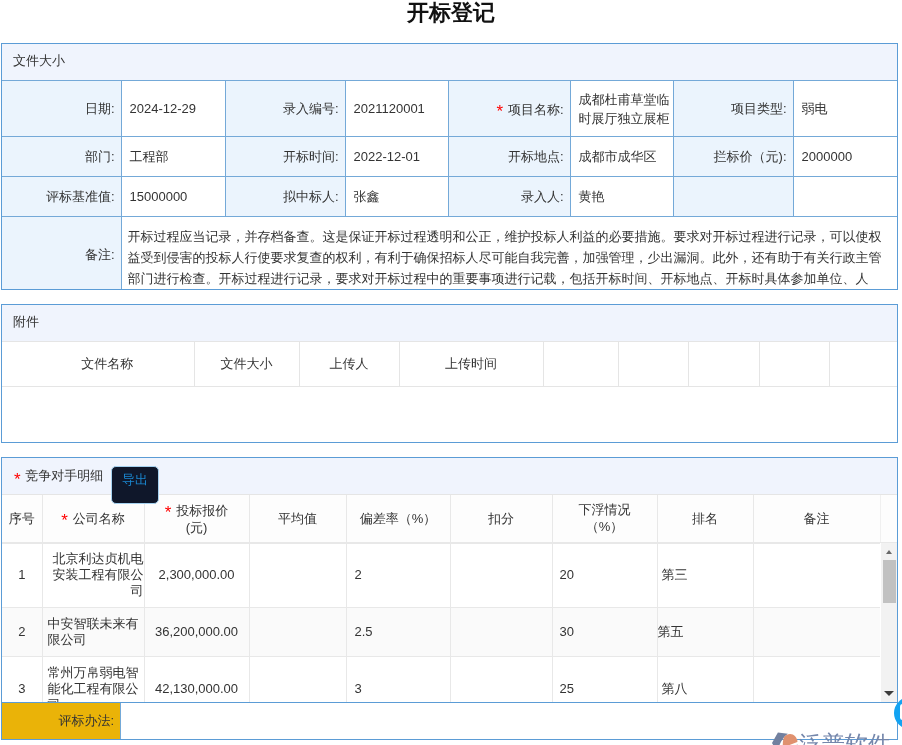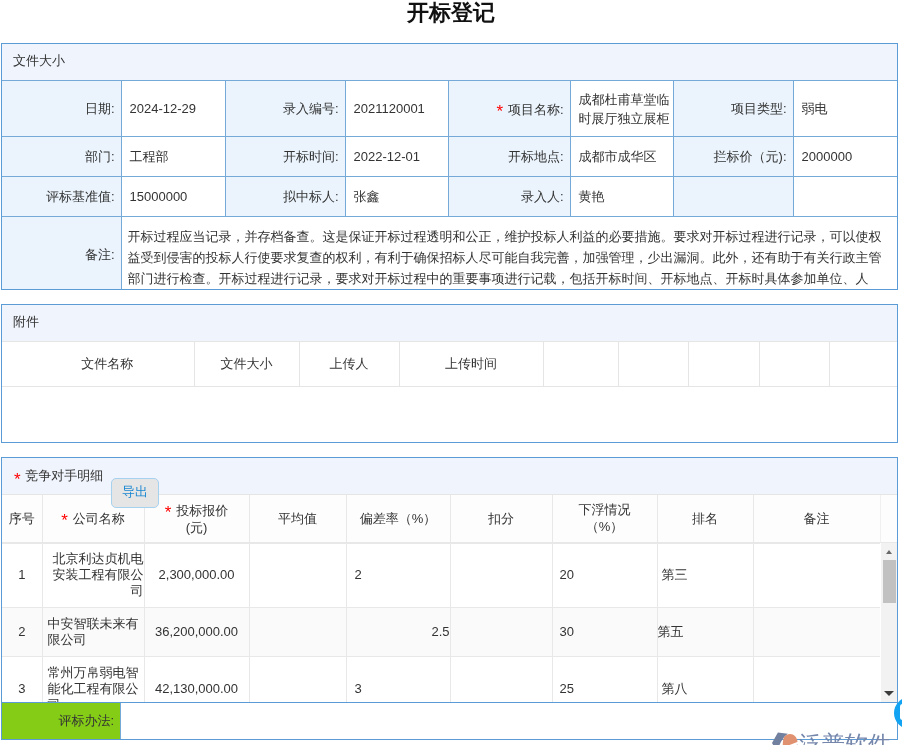--- a/index.html
+++ b/index.html
@@ -122,21 +122,21 @@
           <td></td>
           <td></td>
     </tr>
   </tbody>
     </table>
 </div>
 
 <div class="panel" style="top:457px; height:283px;">
   <div class="ph" style="height:37px; border-bottom:1px solid #e5e5e5; padding-left:12px;">
     <span class="red" style="line-height:34px; top:5px;">* </span><span style="line-height:34px;">竞争对手明细</span>
-    <span style="display:inline-block; margin-left:4px; margin-top:20px; width:48px; height:30px; line-height:25px; text-align:center; background:#e5e5e5; border:1px solid #a6d2f0; border-radius:5px; color:#1a87d0; vertical-align:top;">导出</span>
+    <span style="display:inline-block; margin-left:4px; margin-top:8px; width:48px; height:38px; line-height:25px; text-align:center; background:#0f172a; border:1px solid #a6d2f0; border-radius:5px; color:#1a87d0; vertical-align:top;">导出</span>
   </div>
 
   <table class="t3h">
     <colgroup>
       <col style="width:40px">
         <col style="width:102px">
         <col style="width:105px">
       <col style="width:97px">
         <col style="width:104px">
         <col style="width:102px">
@@ -184,21 +184,21 @@
         <td></td>
         <td style="padding-left:7px;">20</td>
         <td style="padding-left:4px;">第三</td>
         <td></td>
       </tr>
       <tr style="height:49px; background:#fafafa;">
         <td style="text-align:center;">2</td>
         <td style="padding-left:5px;">中安智联未来有限公司</td>
         <td style="text-align:center;">36,200,000.00</td>
         <td></td>
-        <td style="padding-left:8px;text-align:right;">2.5</td>
+        <td style="padding-left:8px;">2.5</td>
         <td></td>
         <td style="padding-left:7px;">30</td>
         <td style="padding-left:0;">第五</td>
         <td></td>
       </tr>
       <tr style="height:65px;">
         <td style="text-align:center;">3</td>
         <td style="padding-left:5px;">常州万帛弱电智能化工程有限公司</td>
         <td style="text-align:center;">42,130,000.00</td>
         <td></td>
@@ -212,21 +212,21 @@
       </table>
 
     <div style="position:absolute; top:0; right:-1px; width:17px; height:159px; background:#f2f2f2;">
       <div style="position:absolute; top:7px; left:5px; width:0; height:0; border-left:3.5px solid transparent; border-right:3.5px solid transparent; border-bottom:4.5px solid #686868;"></div>
       <div style="position:absolute; top:17px; left:2px; width:13px; height:43px; background:#c1c1c1;"></div>
       <div style="position:absolute; bottom:6px; left:3px; width:0; height:0; border-left:5.5px solid transparent; border-right:5.5px solid transparent; border-top:5.5px solid #3c3c3c;"></div>
     </div>
   </div>
 
   <div style="border-top:1px solid #5b9cd6; height:37px; position:relative;">
-    <div style="position:absolute; left:0; top:0; width:119px; height:36px; background:#84cc16; border-right:1px solid #74a9d8; text-align:right; line-height:36px; padding-right:6px;">评标办法:</div>
+    <div style="position:absolute; left:0; top:0; width:119px; height:36px; background:#eab308; border-right:1px solid #74a9d8; text-align:right; line-height:36px; padding-right:6px;">评标办法:</div>
   </div>
 </div>
 
 <div style="position:absolute; left:765px; top:726px; width:137px; height:50px; z-index:50;">
   <svg width="137" height="50" viewBox="0 0 137 50">
 
     <g>
       <path d="M7 16.9 L12.9 6.4 L22.8 7.7 C17 12 13.8 19 12.3 26.8 Z" fill="#72809f"></path>
       <path d="M17 28.8 L27.5 28.2 L32.8 18.5 C28 20 21.8 22.6 17 28.8 Z" fill="#72809f"></path>
       <path d="M17.9 22.8 C17.5 17 18.1 12.2 19.5 10.6 C22 7.6 27.2 7.1 30.1 10.2 C31.9 12.4 32.8 14.7 32.3 15.9 C27 17.6 21.5 20.3 17.9 22.8 Z" fill="#e0916f"></path>

